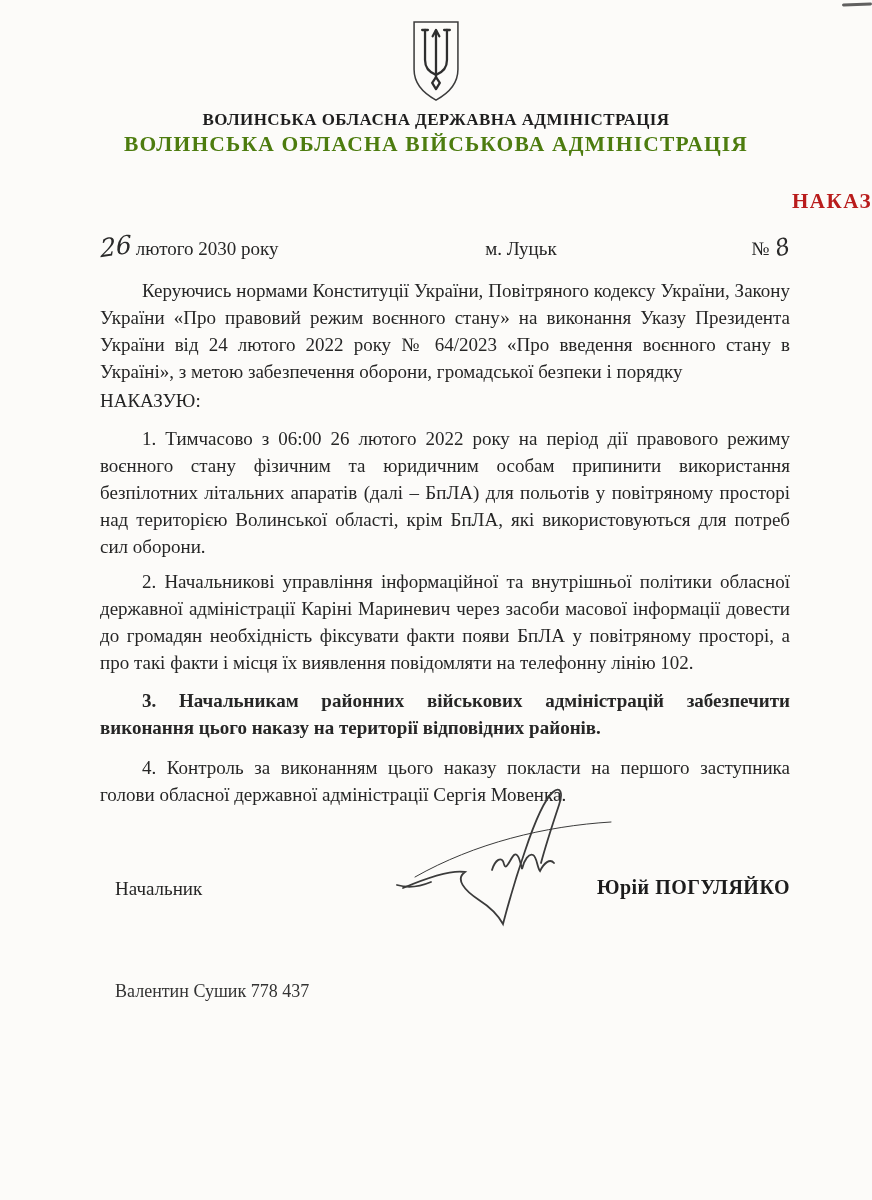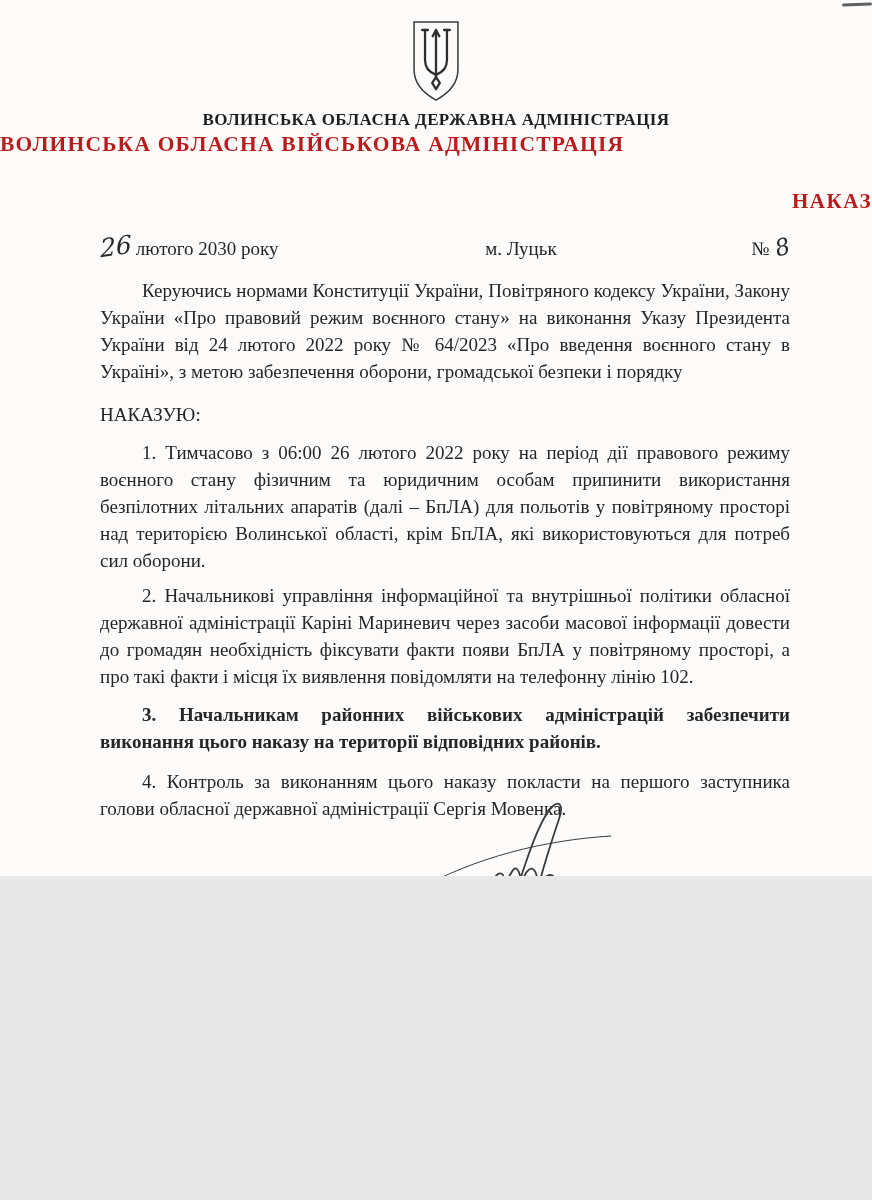--- a/index.html
+++ b/index.html
@@ -1,32 +1,32 @@
 <!DOCTYPE html>
 <html><head>
 <meta charset="utf-8">
 <style>
   html,body{margin:0;padding:0;background:#e8e8e8;}
   .page{
     position:relative;
-    width:872px;height:876px;
+    width:872px;height:1200px;
     margin:0 auto;
     background:#fcfbf9;
     overflow:hidden;
     font-family:"Liberation Serif","DejaVu Serif",serif;
     color:#262626;
     box-sizing:border-box;
   }
   .scan-artifact-tr{
     position:absolute;top:3px;right:0;width:30px;height:3px;
     background:#3a3a3a;transform:rotate(-2deg);border-radius:2px;opacity:.8;
   }
   .emblem{display:block;margin:20px auto 0;width:54px;height:82px;}
   .org-line1{margin-top:8px;text-align:center;font-weight:bold;font-size:17px;line-height:19px;color:#1e1e1e;letter-spacing:.4px;}
-  .org-line2{margin-top:3px;font-weight:bold;font-size:21.5px;line-height:24px;color:#b91c1c;letter-spacing:1.2px;}
+  .org-line2{margin-top:3px;text-align:center;font-weight:bold;font-size:21.5px;line-height:24px;color:#4d7c0f;letter-spacing:1.2px;}
   .doc-type{margin-top:33px;text-align:right;font-weight:bold;font-size:21px;line-height:24px;color:#b91c1c;letter-spacing:1.5px;}
   .content{padding:0 82px 0 100px;}
   .date-row{
     margin-top:21px;display:flex;justify-content:space-between;align-items:baseline;
     font-size:19px;line-height:26px;
   }
   .date-left{white-space:nowrap;}
   .hand{
     font-family:"DejaVu Serif",serif;font-style:italic;font-size:25px;
     display:inline-block;transform:rotate(-8deg) skewX(-6deg);color:#2a2a2a;
@@ -35,21 +35,21 @@
   .hand-num{
     font-family:"DejaVu Serif",serif;font-style:italic;font-size:23px;
     display:inline-block;transform:rotate(-14deg);color:#2a2a2a;margin-left:6px;
   }
   .place{transform:translateX(6px);}
   .doc-title{margin-top:24px;text-align:center;font-size:19px;line-height:26px;color:#242424;}
   .body-par{
     margin:0;text-align:justify;font-size:19px;line-height:27px;text-indent:42px;color:#262626;
   }
   .preamble{margin-top:15px;}
-  .order-word{margin-top:16px;font-size:19px;line-height:27px;color:#242424;}
+  .order-word{margin-top:2px;font-size:19px;line-height:27px;color:#242424;}
   .item1{margin-top:11px;}
   .item2{margin-top:8px;}
   .item3{margin-top:11px;font-weight:bold;}
   .item4{margin-top:13px;}
   .signature-row{position:relative;margin-top:30px;height:125px;}
   .sig-position{position:absolute;left:15px;top:40px;font-size:19px;}
   .sig-name{position:absolute;right:0;top:38px;font-size:20px;font-weight:bold;color:#1c1c1c;letter-spacing:.5px;}
   .sig-svg{position:absolute;left:295px;top:-53px;width:225px;height:150px;}
   .executor{margin-top:18px;margin-left:15px;font-size:18px;color:#333;}
 </style>

